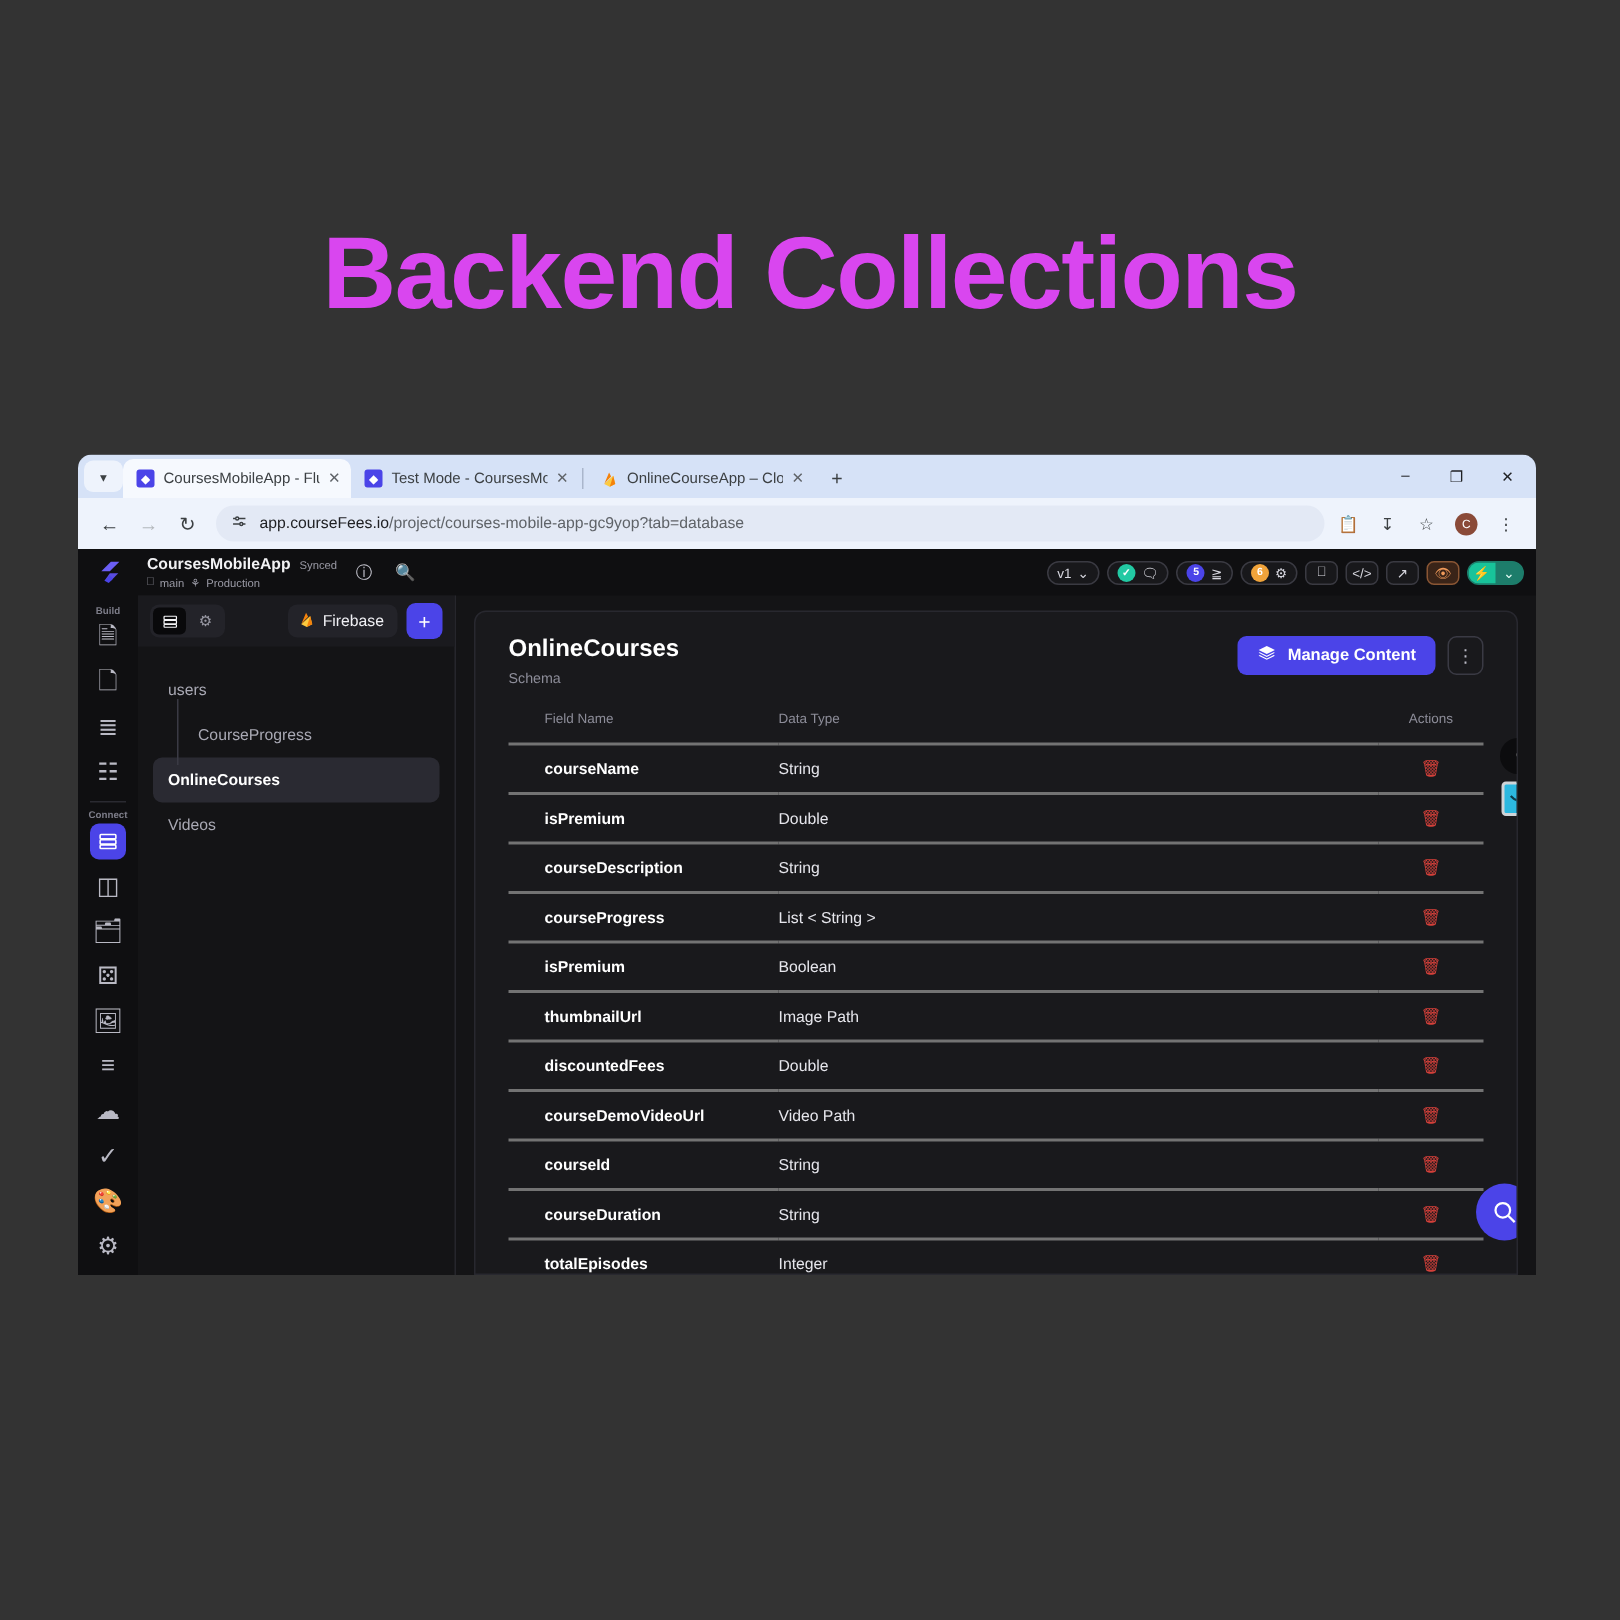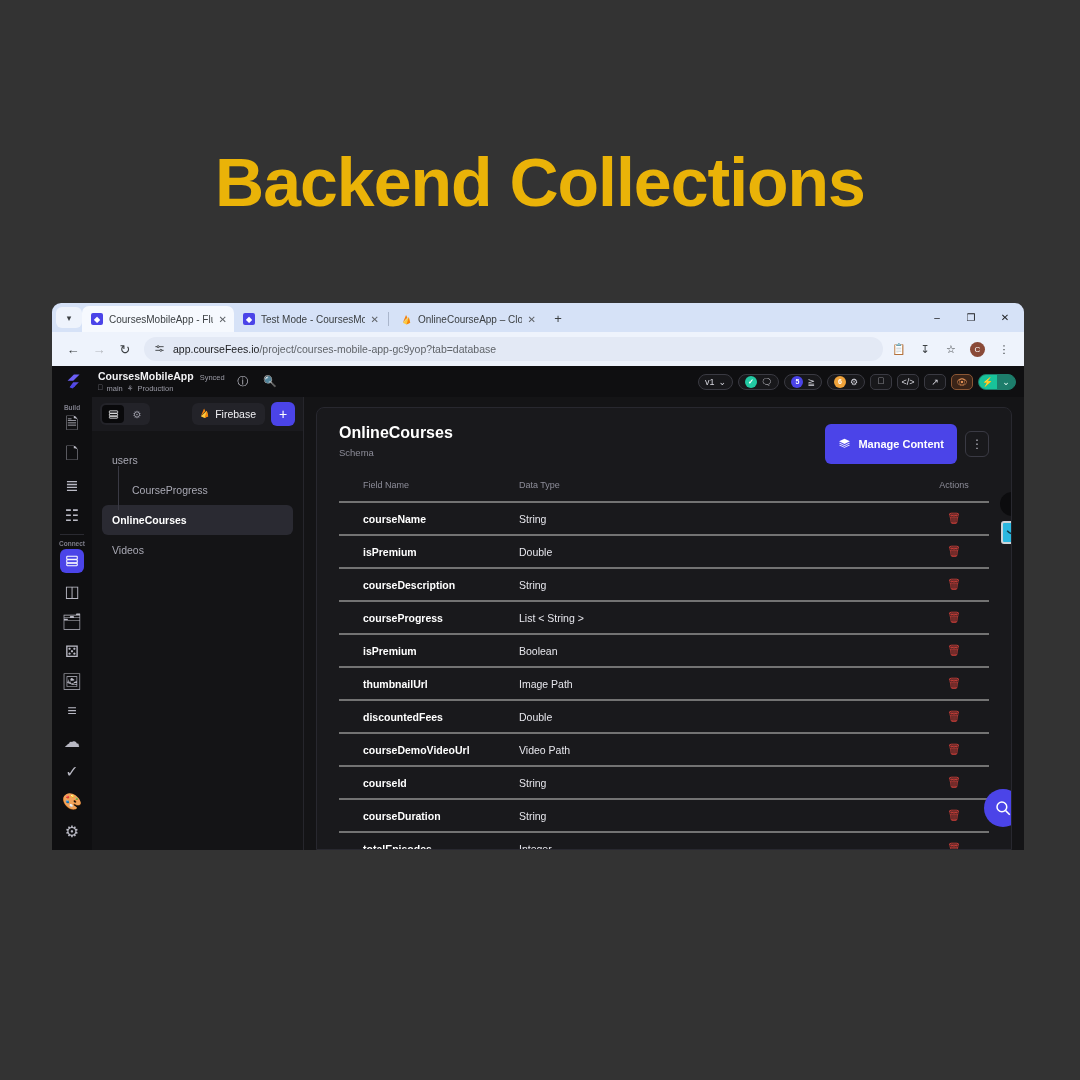--- a/index.html
+++ b/index.html
@@ -10,21 +10,21 @@
     overflow: hidden;
   }
 
   
   .poster-title {
     position: absolute;
     top: 148px; left: 0; width: 1080px;
     text-align: center;
     font-size: 68px;
     font-weight: bold;
-    color: #eab308;
+    color: #d946ef;
     letter-spacing: -1px;
     line-height: 1;
   }
 
   
   .browser {
     position: absolute;
     left: 52px; top: 303px;
     width: 972px; height: 547px;
     background: #1d1d1f;
@@ -279,21 +279,21 @@
     height: 100%;
     padding: 16px 22px 0 22px;
     position: relative;
     overflow: hidden;
   }
   .panel-head { display: flex; align-items: flex-start; }
   .panel-title { font-size: 16px; font-weight: bold; color: #ffffff; }
   .panel-sub { font-size: 9.5px; color: #8d8d99; margin-top: 5px; }
   .panel-actions { margin-left: auto; display: flex; align-items: center; gap: 8px; }
   .btn-manage {
-    height: 40px; background: #4b44e8; color: #fff;
+    height: 26px; background: #4b44e8; color: #fff;
     border-radius: 6px; display: flex; align-items: center; gap: 7px;
     padding: 0 13px; font-size: 11px; font-weight: bold;
   }
   .btn-kebab {
     width: 24px; height: 26px;
     border: 1px solid #3a3a44; border-radius: 6px;
     display: flex; align-items: center; justify-content: center;
     color: #b9b9c4; font-size: 12px;
   }
 

